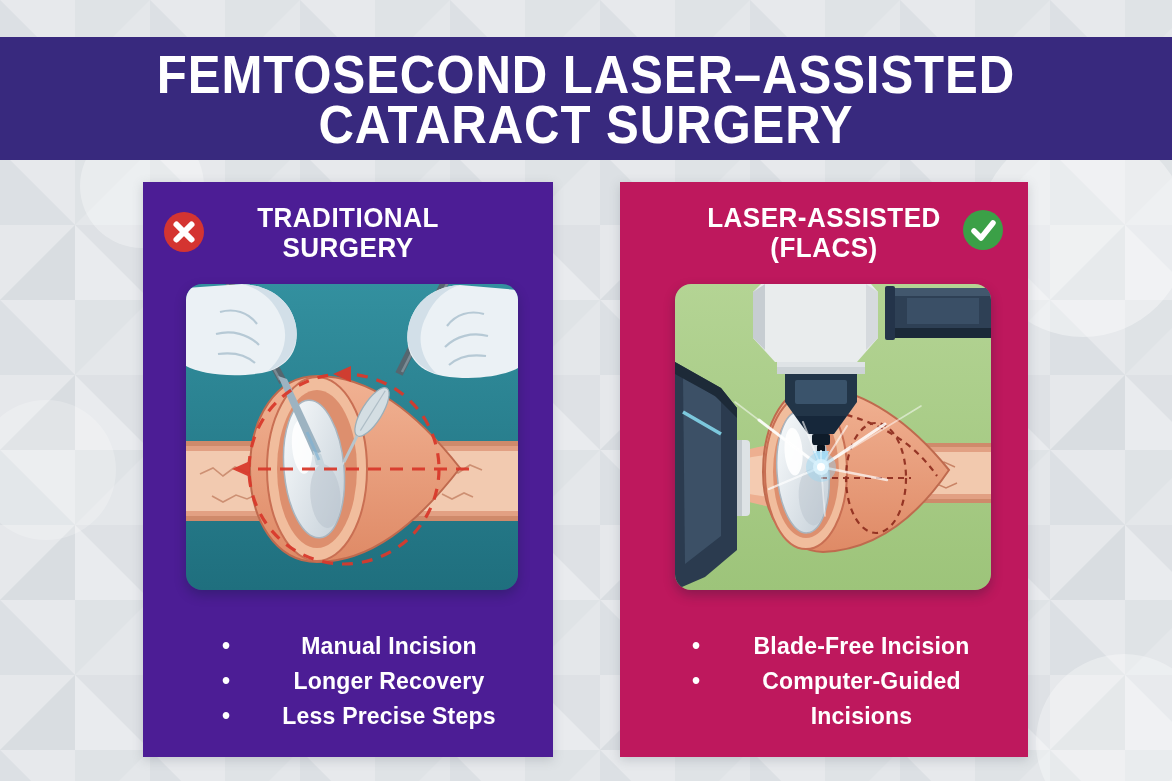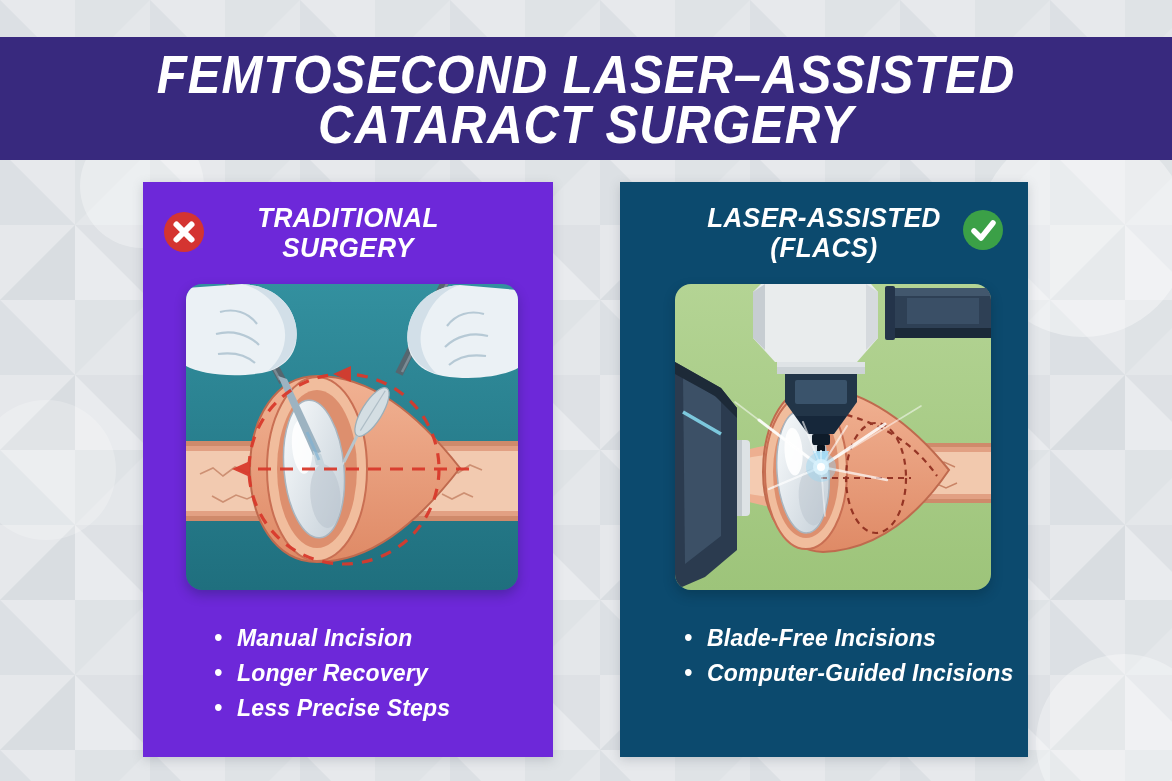--- a/index.html
+++ b/index.html
@@ -1,49 +1,49 @@
 <!DOCTYPE html>
 <html><head>
 <meta charset="utf-8">
 <style>
   html,body{margin:0;padding:0;background:#e3e6e9;}
   .stage{position:relative;width:1172px;height:781px;overflow:hidden;
-         font-family:"Liberation Sans",sans-serif;background:#e3e6e9;font-style:italic;}
+         font-family:"Liberation Sans",sans-serif;background:#e3e6e9;}
   .bg{position:absolute;left:0;top:0;}
 
   
   .banner{position:absolute;left:0;top:37px;width:1172px;height:123px;background:#38297e;
           display:flex;align-items:center;justify-content:center;}
   .banner-title{margin:0;width:100%;text-align:center;color:#ffffff;font-weight:bold;
                 font-size:54px;line-height:50px;letter-spacing:1px;
                 transform:scaleX(.91);transform-origin:50% 50%;}
   .banner-title span{display:block;}
 
   
   .card{position:absolute;top:182px;height:575px;box-shadow:0 3px 10px rgba(90,100,110,.25);}
-  .card.traditional{left:143px;width:410px;background:#6d28d9;}
-  .card.flacs{left:620px;width:408px;background:#0c4a6e;}
+  .card.traditional{left:143px;width:410px;background:#4c1d95;}
+  .card.flacs{left:620px;width:408px;background:#be185d;}
 
   .card-title{position:absolute;left:0;right:0;top:21px;margin:0;text-align:center;color:#fff;
               font-size:28px;line-height:30px;font-weight:bold;letter-spacing:.5px;
               transform:scaleX(.93);transform-origin:50% 50%;}
   .card-title span{display:block;}
 
   .badge{position:absolute;width:42px;height:42px;}
   .traditional .badge{left:20px;top:29px;}
   .flacs .badge{right:24px;top:27px;}
   .badge svg{display:block;}
 
   .panel{position:absolute;top:102px;border-radius:16px;overflow:hidden;
          box-shadow:0 5px 12px rgba(0,30,40,.28);}
   .traditional .panel{left:43px;width:332px;height:306px;}
   .flacs .panel{left:55px;width:316px;height:306px;}
   .panel svg{display:block;}
 
-  .benefits{position:absolute;top:431px;right:4px;margin:8px;padding:0;list-style:none;color:#ffffff;}
+  .benefits{position:absolute;top:431px;right:4px;margin:16px;padding:0;list-style:none;color:#ffffff;text-align:center;}
   .traditional .benefits{left:63px;}
   .flacs .benefits{left:56px;}
   .benefits li{position:relative;font-size:23px;font-weight:bold;line-height:35px;
                padding-left:23px;letter-spacing:.2px;}
   .benefits li::before{content:"•";position:absolute;left:0;top:0;}
 </style>
 </head>
 <body>
 
 <div class="stage">
@@ -259,18 +259,18 @@
           <line x1="146" y1="183" x2="172" y2="142" stroke="#ffffff" stroke-width="2" opacity=".6"></line>
           <line x1="146" y1="183" x2="150" y2="232" stroke="#ffffff" stroke-width="1.8" opacity=".5"></line>
           <circle cx="146" cy="183" r="15" fill="#9ed7f2" opacity=".45"></circle>
           <circle cx="146" cy="183" r="8" fill="#d9f2fd" opacity=".85"></circle>
           <circle cx="146" cy="183" r="4" fill="#ffffff"></circle>
         </g>
       </svg>
     </div>
 
     <ul class="benefits">
-      <li>Blade-Free Incisions</li>
+      <li>Blade-Free Incision</li>
       <li>Computer-Guided Incisions</li>
     </ul>
   </section>
 
 </div>
 
 </body></html>

